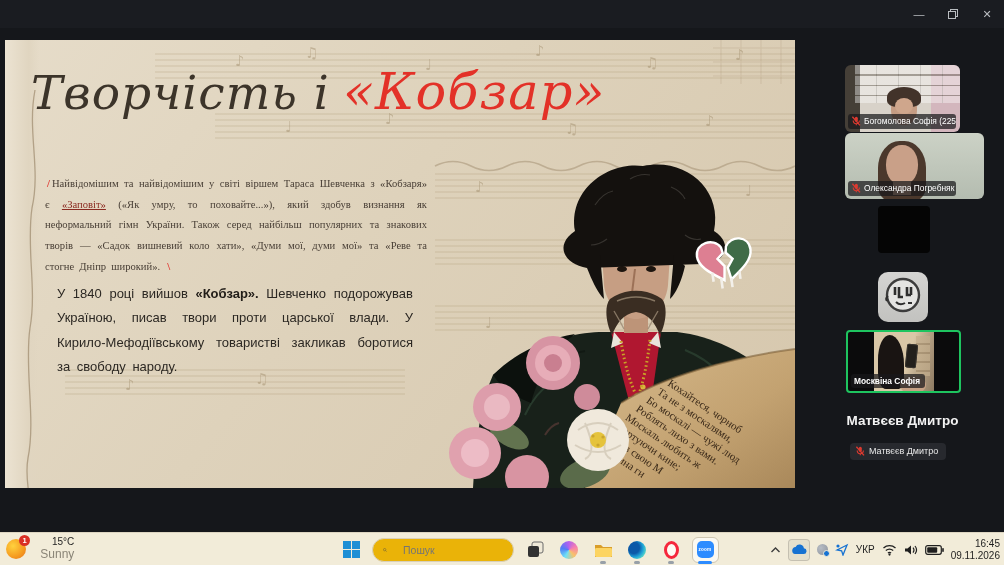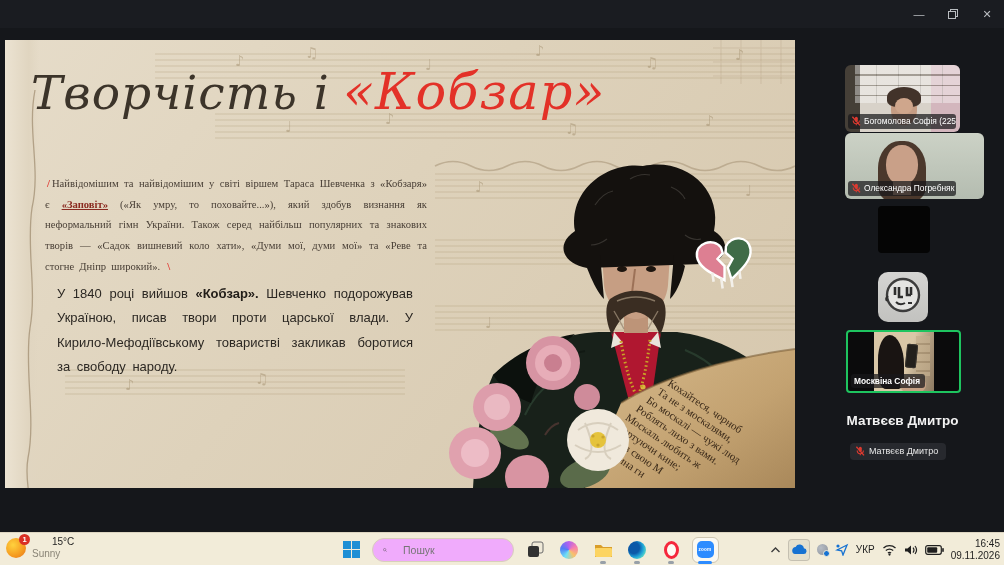--- a/index.html
+++ b/index.html
@@ -22,21 +22,21 @@
 
   .slide-title { position:absolute; left:26px; top:22px; width:560px; white-space:nowrap;
                  font-family:"DejaVu Serif", serif; font-style:italic; }
   .slide-title .t-dark { font-size:47px; color:#3c342a; letter-spacing:1px; }
   .slide-title .t-red  { font-size:51px; color:#e33128; letter-spacing:1px; margin-left:8px; }
 
   .para1 { position:absolute; left:40px; top:134px; width:382px; text-align:justify;
            font-family:"Liberation Serif", serif; font-size:10.6px; line-height:1.95;
            color:#4a4037; word-spacing:2.5px; }
   .para1 .mark { color:#e0352f; font-weight:bold; padding:0 2px; }
-  .para1 .zapovit { color:#8a2a20; text-decoration:underline;font-weight:bold; }
+  .para1 .zapovit { color:#8a2a20; text-decoration:underline; }
 
   .para2 { position:absolute; left:52px; top:242px; width:356px; text-align:justify;
            font-size:13px; line-height:1.88; color:#2c2823; word-spacing:3px; }
   .para2 b { color:#211d18; }
 
   
   .thumb { position:absolute; border-radius:6px; overflow:hidden; background:#000; }
   .vlabel { position:absolute; left:3px; bottom:3px; display:flex; align-items:center; gap:3px;
             background:rgba(24,24,26,.72); color:#fff; font-size:8.4px; line-height:1;
             padding:2.5px 5px 3px 3px; border-radius:3px; white-space:nowrap; max-width:108px; overflow:hidden; }
@@ -92,27 +92,27 @@
   .taskbar { position:absolute; left:0; top:532px; width:1004px; height:33px;
              background:#f2ecd9; border-top:1px solid #ddd5c1; }
   .weather { position:absolute; left:6px; top:3px; display:flex; align-items:center; gap:6px; }
   .sun { position:relative; width:20px; height:20px; border-radius:50%;
          background:radial-gradient(circle at 35% 35%,#ffd23e,#f59a1f 60%,#e4711f); }
   .sun .badge { position:absolute; right:-4px; top:-4px; width:11px; height:11px; border-radius:50%;
          background:#d93025; color:#fff; font-size:7.5px; font-weight:bold;
          display:flex; align-items:center; justify-content:center; }
   .weather .wtxt { line-height:1.15; }
   .weather .temp { font-size:10px; color:#1f1f1f;margin-left:20px; }
-  .weather .cond { font-size:10px; color:#8a8577; }
+  .weather .cond { font-size:12px; color:#8a8577;text-align:right; }
 
   .tb-center { position:absolute; left:338px; top:0; height:33px; display:flex; align-items:center; gap:8px; }
   .tb-app { position:relative; width:26px; height:30px; display:flex; flex-direction:column;
             align-items:center; justify-content:center; }
   .tb-app .ind { position:absolute; bottom:1px; width:6px; height:2.5px; border-radius:2px; background:#98a0a8; }
-  .search-pill { width:142px; height:24px; border-radius:12px; background:#f0abfc;
+  .search-pill { width:142px; height:24px; border-radius:12px; background:#eab308;
                  border:1px solid #d8d0bb; display:flex; align-items:center; gap:16px; padding:0 10px; }
   .search-pill input { border:none; outline:none; background:transparent; width:100px;
                  font-size:10.5px; color:#444; font-family:"Liberation Sans",sans-serif; }
   .copilot { width:18px; height:18px; border-radius:50%;
              background:conic-gradient(from 210deg,#6ee0f7,#4f7df5,#b15ff0,#f77fae,#f8c36a,#6ee0f7); }
   .edge-ic { width:18px; height:18px; border-radius:50%;
              background:radial-gradient(circle at 32% 38%,#0b59a8 0 34%,#1d9fd6 55%,#58d6c9 76%,#a7e8a0 95%); }
   .opera-ic { width:15px; height:18px; border-radius:50%; border:3.5px solid #f5273c; background:#fdfbf4; }
   .zoom-wrap { width:27px; height:26px; border-radius:6px; background:rgba(255,255,255,.66);
                border:1px solid #cfc7b2; display:flex; align-items:center; justify-content:center; }

